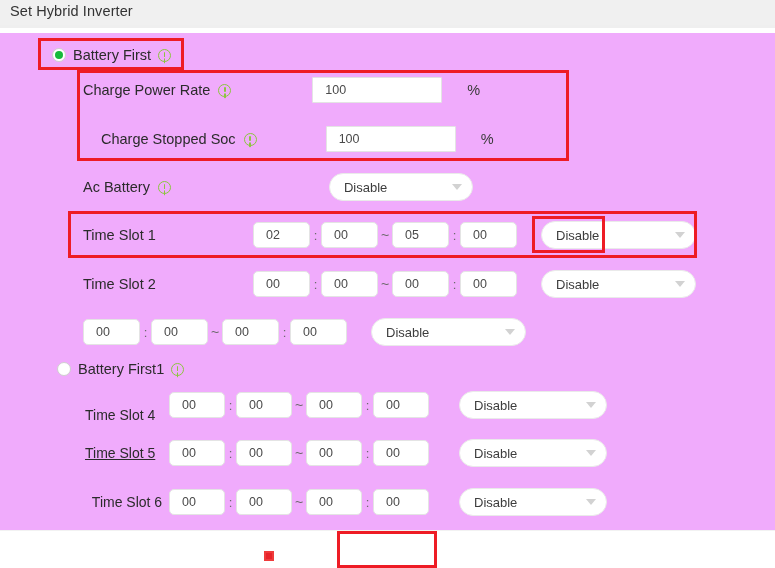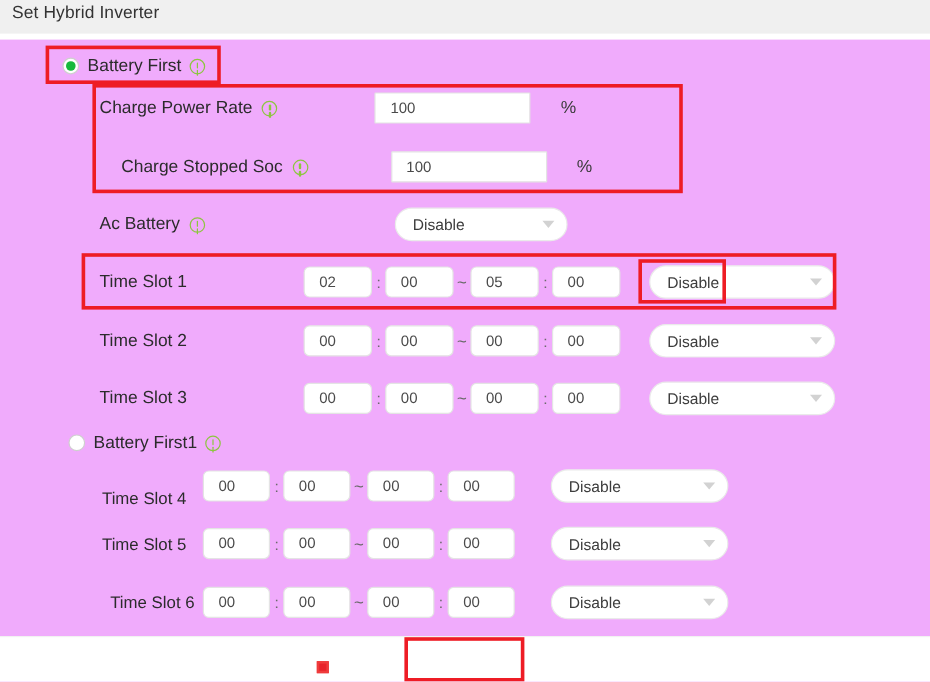--- a/index.html
+++ b/index.html
@@ -295,21 +295,20 @@
     <input class="txt-input time-input" value="00" style="">
     <span class="sep">:</span>
     <input class="txt-input time-input" value="00" style="">
     <div class="select" style="margin-left:24px; width:155px;">
       <span class="select-value">Disable</span>
       <span class="caret"></span>
     </div>
   </div>
 
   <div class="row" style="left:83px; top:282px;">
-    <span class="row-label" style="width:170px;">Time Slot 3</span>
     <input class="txt-input time-input" value="00" style="">
     <span class="sep">:</span>
     <input class="txt-input time-input" value="00" style="">
     <span class="tilde">~</span>
     <input class="txt-input time-input" value="00" style="">
     <span class="sep">:</span>
     <input class="txt-input time-input" value="00" style="">
     <div class="select" style="margin-left:24px; width:155px;">
       <span class="select-value">Disable</span>
       <span class="caret"></span>
@@ -331,21 +330,21 @@
     <input class="txt-input time-input-sm" value="00" style="">
     <span class="sep">:</span>
     <input class="txt-input time-input-sm" value="00" style="">
     <div class="select" style="margin-left:30px; width:148px;">
       <span class="select-value">Disable</span>
       <span class="caret"></span>
     </div>
   </div>
 
   <div class="row" style="left:85px; top:403px;">
-    <span class="row-label small" style="width:84px;">Time Slot 5</span>
+    <span class="row-label small" style="width:84px;text-decoration:underline;">Time Slot 5</span>
     <input class="txt-input time-input-sm" value="00" style="">
     <span class="sep">:</span>
     <input class="txt-input time-input-sm" value="00" style="">
     <span class="tilde">~</span>
     <input class="txt-input time-input-sm" value="00" style="">
     <span class="sep">:</span>
     <input class="txt-input time-input-sm" value="00" style="">
     <div class="select" style="margin-left:30px; width:148px;">
       <span class="select-value">Disable</span>
       <span class="caret"></span>

